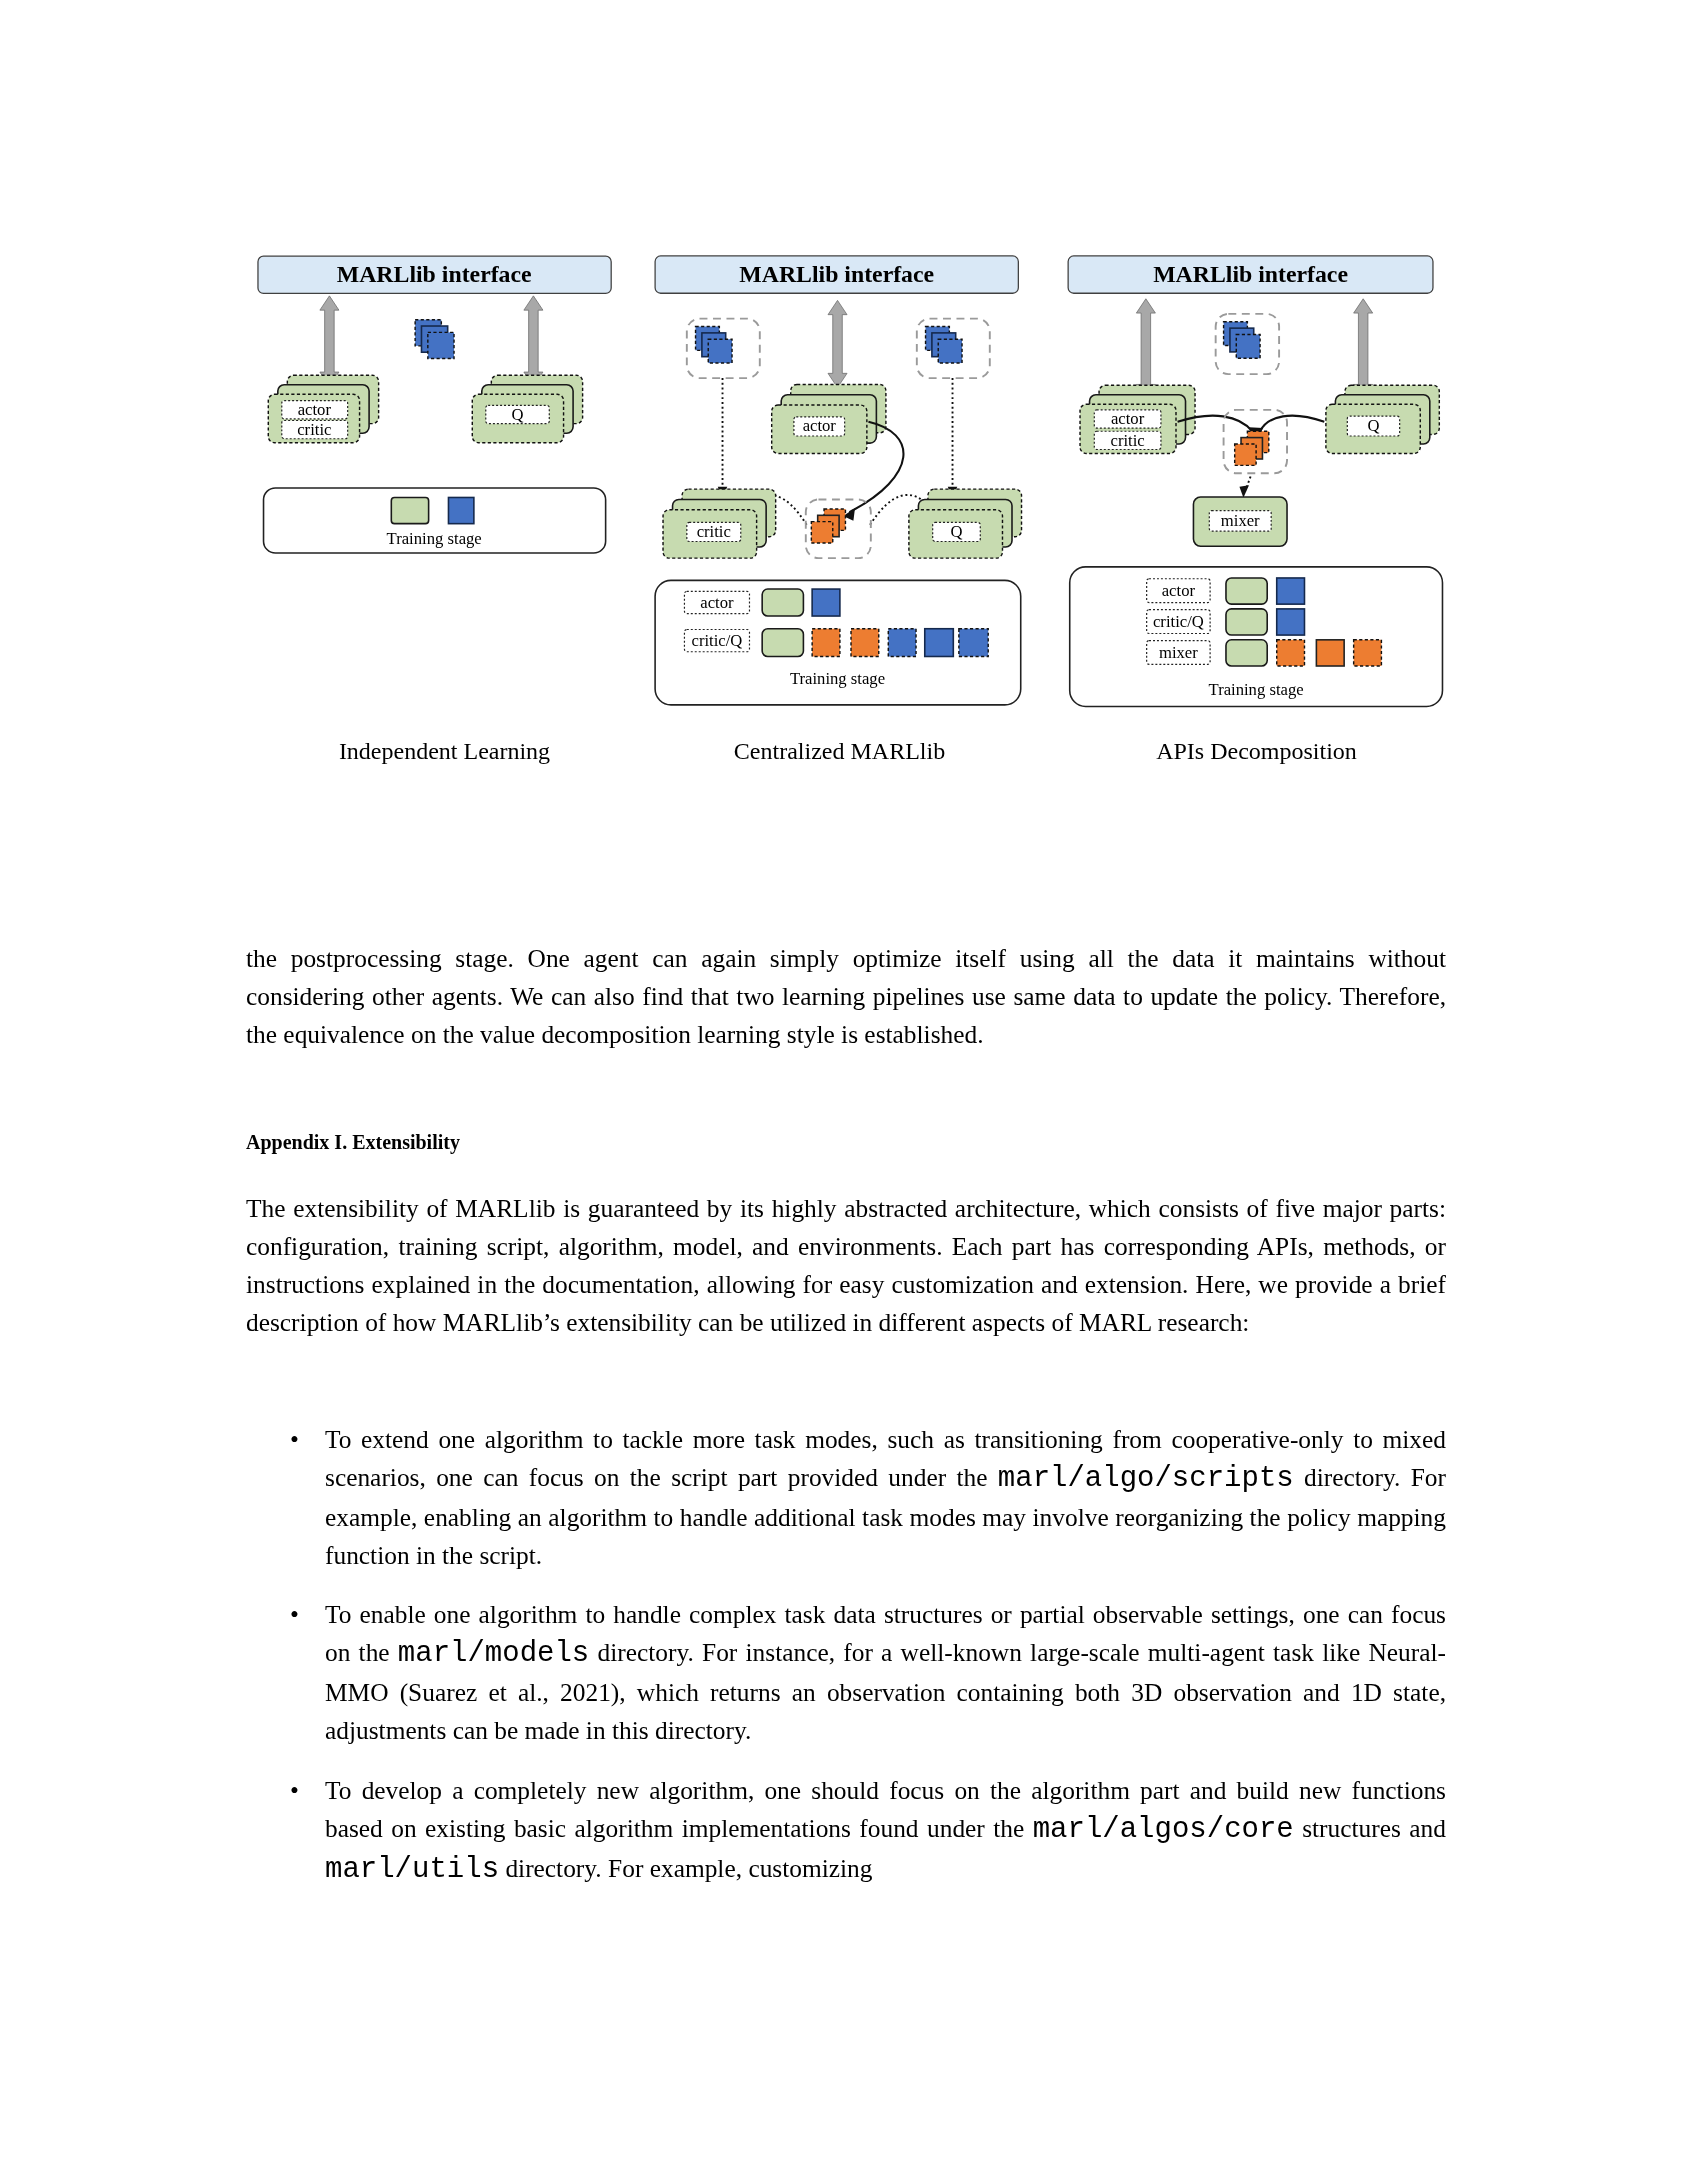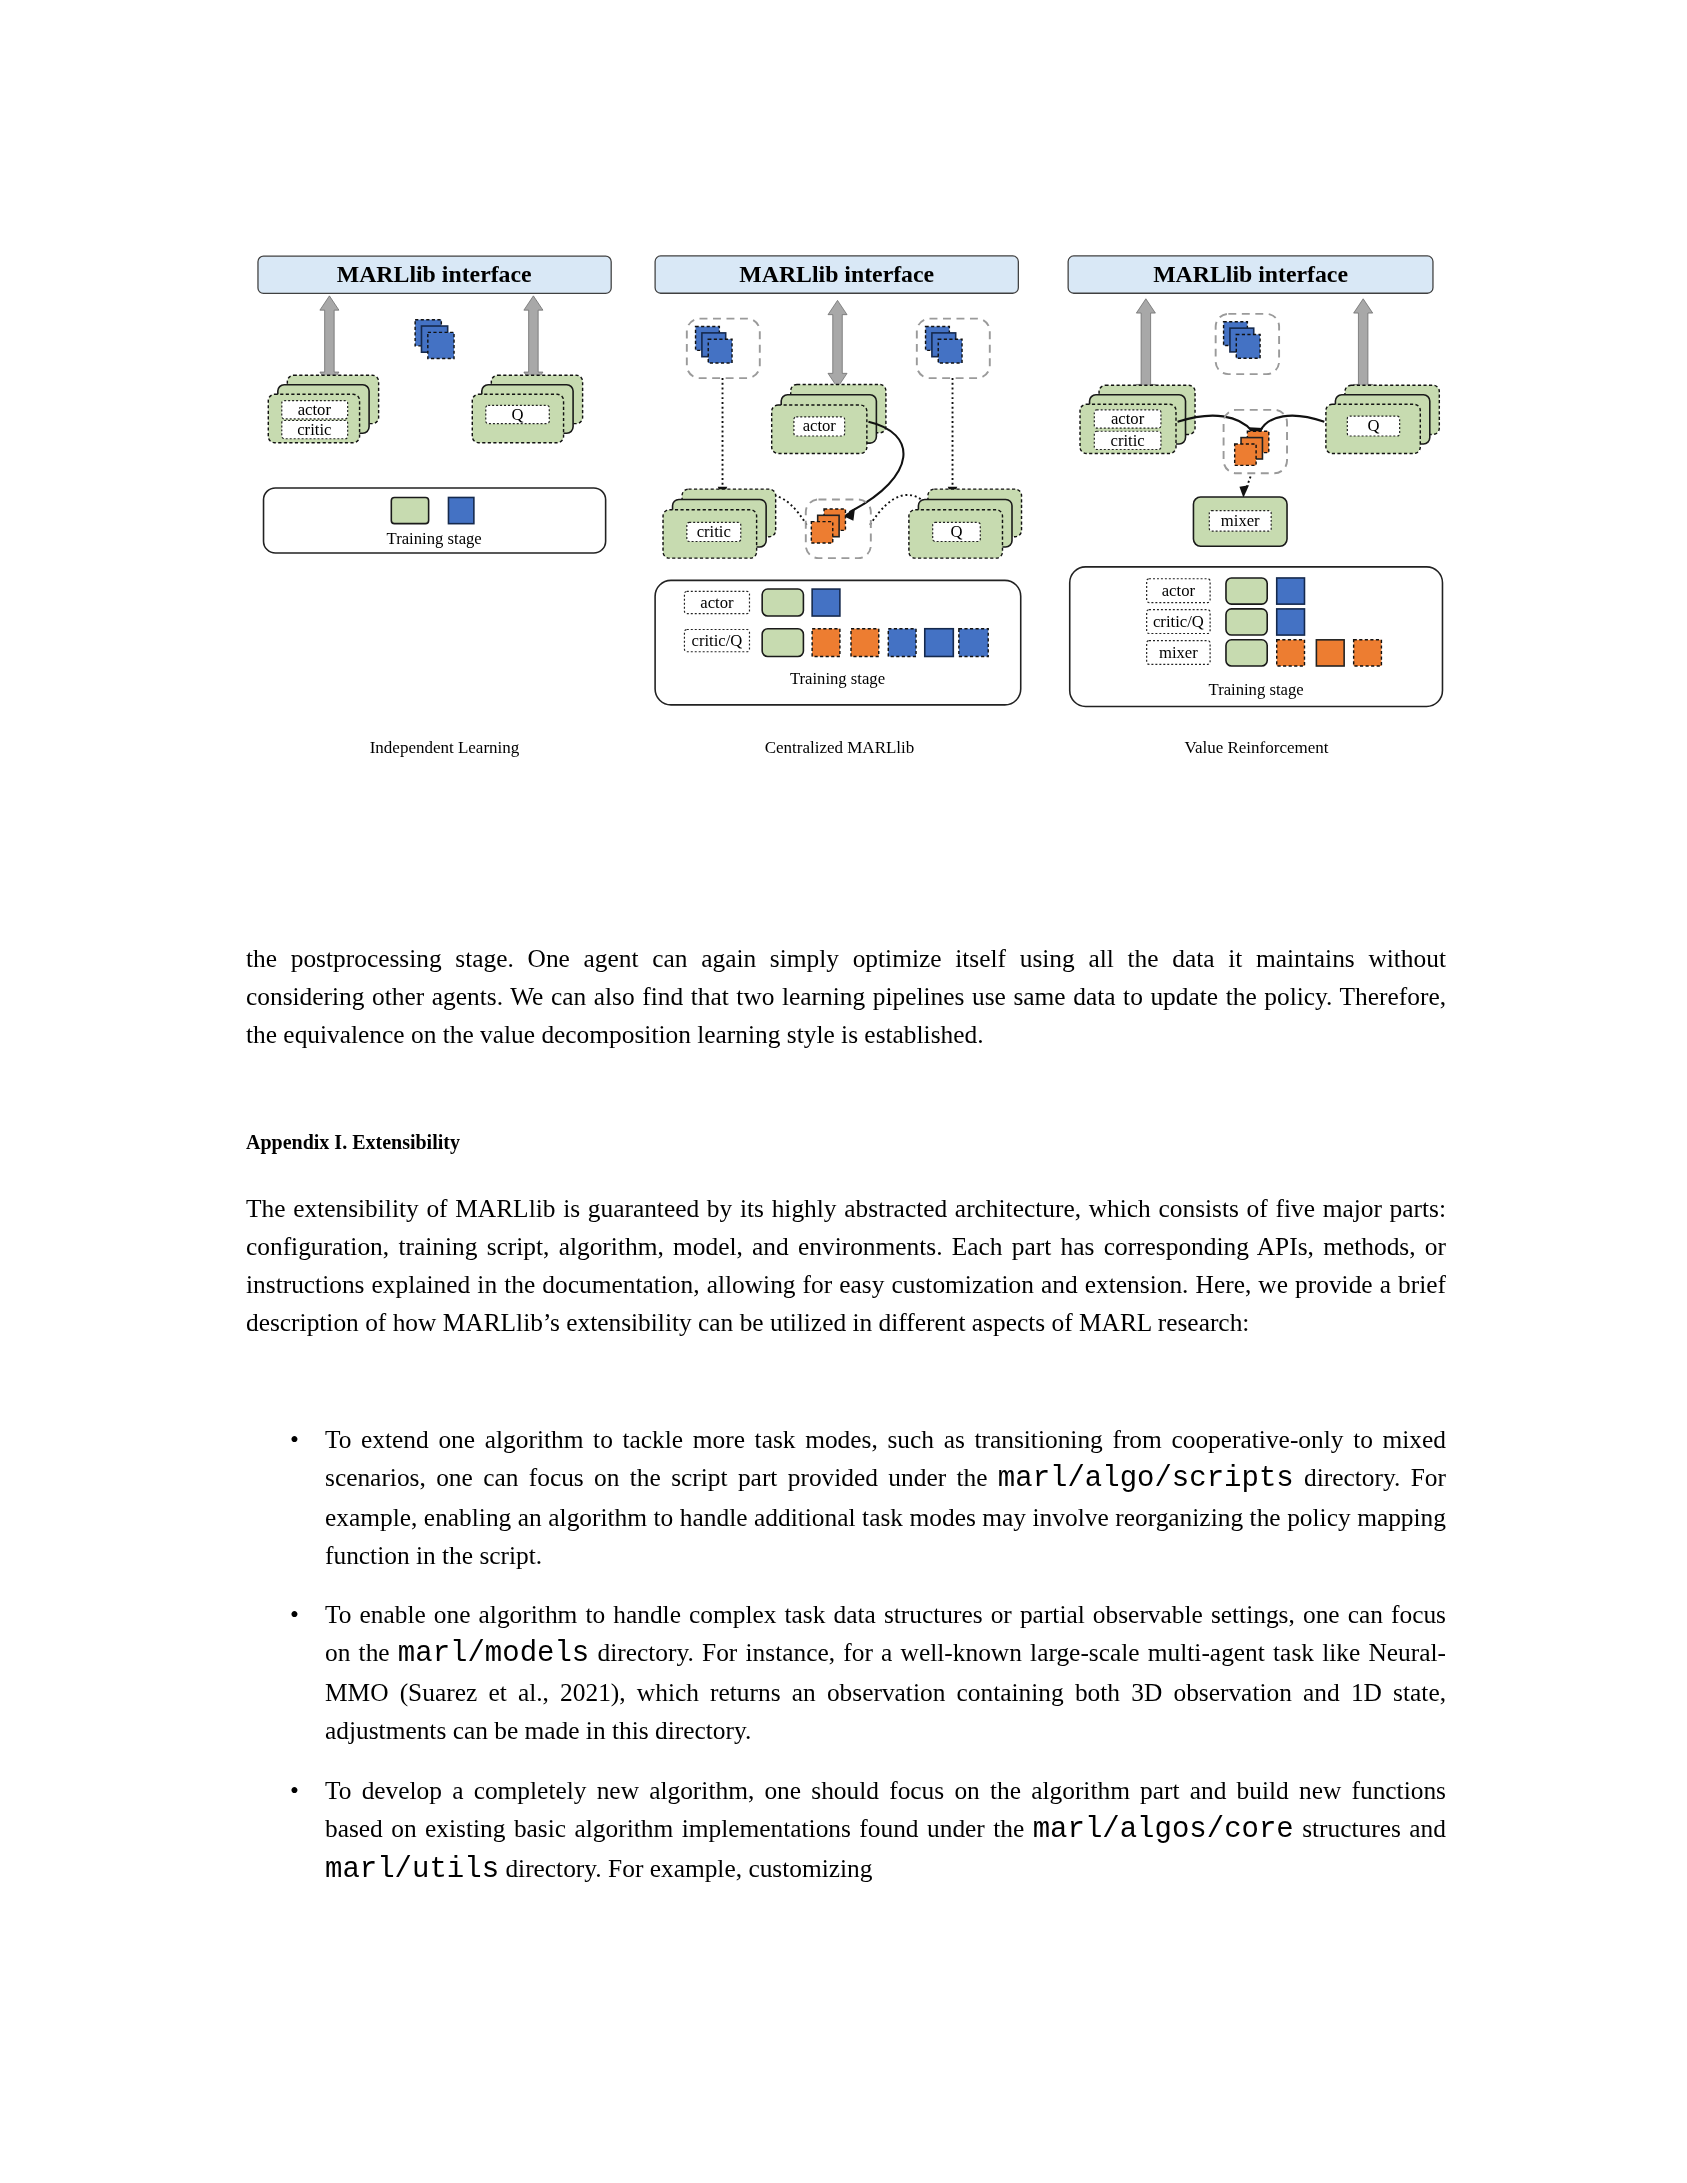--- a/index.html
+++ b/index.html
@@ -15,21 +15,21 @@
     font-family:"Liberation Serif", serif;color:#000;overflow:hidden;
   }
   .header-title{
     position:absolute;top:110px;left:246px;width:1199px;text-align:center;
     font-variant:small-caps;font-size:25.4px;letter-spacing:1.2px;white-space:nowrap;
   }
   svg.panel{position:absolute;}
   #panel1{left:254px;top:252px;width:381px;height:306px;}
   #panel2{left:643px;top:252px;width:393px;height:460px;}
   #panel3{left:1060px;top:252px;width:393px;height:460px;}
-  .panel-label{position:absolute;top:738px;font-size:17px;text-align:center;}
+  .panel-label{position:absolute;top:738px;font-size:24px;text-align:center;}
   #plabel1{left:254px;width:381px;}
   #plabel2{left:643px;width:393px;}
   #plabel3{left:1060px;width:393px;}
   .caption{position:absolute;top:800px;left:246px;width:1200px;
     font-size:25.4px;line-height:38px;text-align:justify;}
   .bodytext{position:absolute;left:246px;width:1200px;
     font-size:25.4px;line-height:38px;text-align:justify;}
   #para1{top:939px;}
   .apx-heading{position:absolute;top:1131px;left:246px;font-size:20px;font-weight:bold;}
   #para2{top:1189px;}
@@ -269,21 +269,21 @@
       <rect class="gcard" x="209" y="489" width="52" height="33" rx="7"></rect>
       <rect class="osq d" x="273" y="489" width="35" height="33"></rect>
       <rect class="osq" x="323" y="489" width="35" height="33"></rect>
       <rect class="osq d" x="370" y="489" width="35" height="33"></rect>
       <text class="t-ts" x="247" y="558" text-anchor="middle">Training stage</text>
     </g>
   </svg>
 
   <div id="plabel1" class="panel-label">Independent Learning</div>
   <div id="plabel2" class="panel-label">Centralized MARLlib</div>
-  <div id="plabel3" class="panel-label">Value Reinforcement</div>
+  <div id="plabel3" class="panel-label">APIs Decomposition</div>
 
 
   <div id="para1" class="bodytext">the postprocessing stage. One agent can again simply optimize itself using all the data it maintains without considering other agents. We can also find that two learning pipelines use same data to update the policy. Therefore, the equivalence on the value decomposition learning style is established.</div>
 
   <div class="apx-heading">Appendix I. Extensibility</div>
 
   <div id="para2" class="bodytext">The extensibility of MARLlib is guaranteed by its highly abstracted architecture, which consists of five major parts: configuration, training script, algorithm, model, and environments. Each part has corresponding APIs, methods, or instructions explained in the documentation, allowing for easy customization and extension. Here, we provide a brief description of how MARLlib’s extensibility can be utilized in different aspects of MARL research:</div>
 
   <ul class="blist">
     <li><span class="bdot">•</span><span>To extend one algorithm to tackle more task modes, such as transitioning from cooperative-only to mixed scenarios, one can focus on the script part provided under the </span><code class="inl">marl/algo/scripts</code><span> directory.  For example, enabling an algorithm to handle additional task modes may involve reorganizing the policy mapping function in the script.</span></li>

